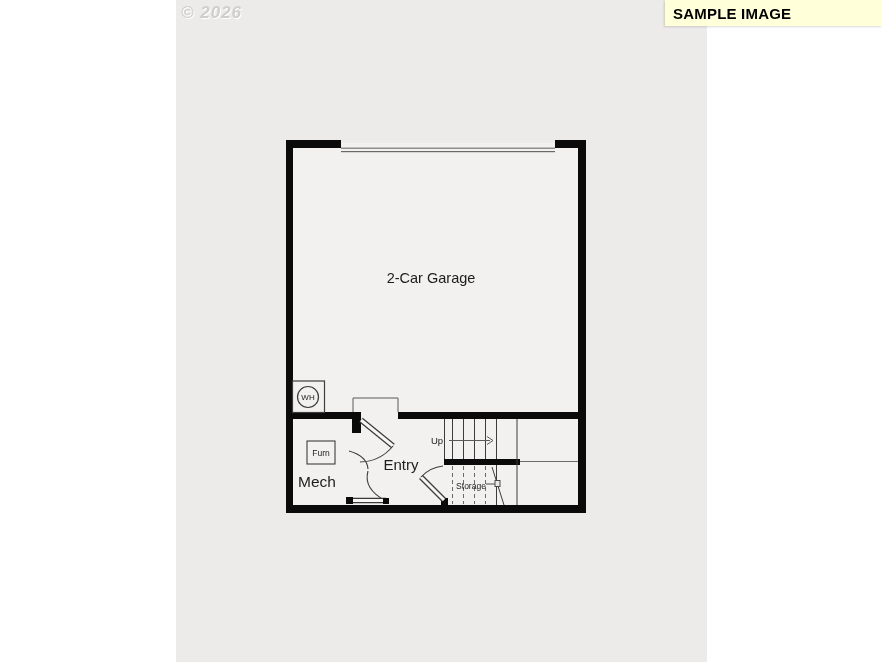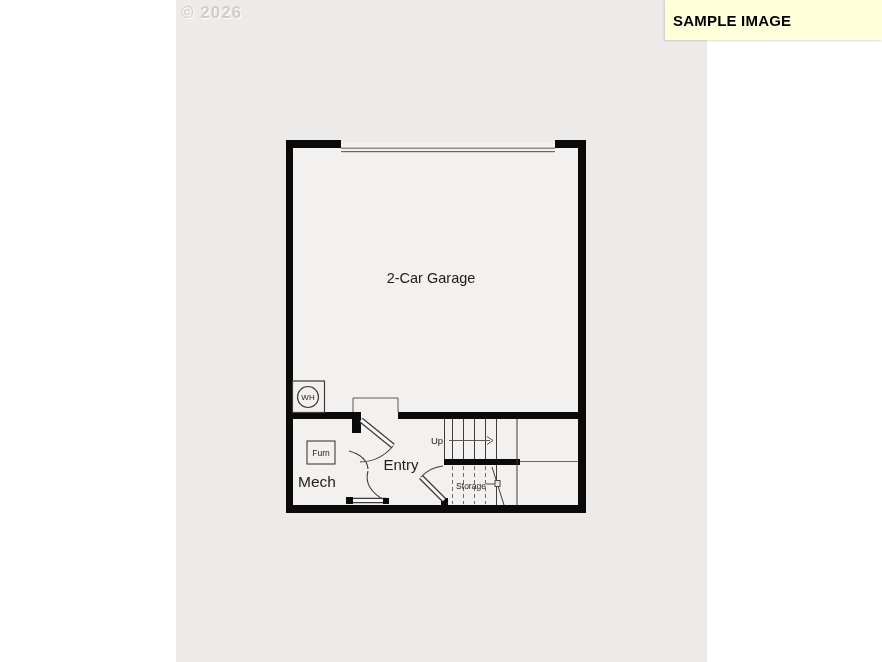--- a/index.html
+++ b/index.html
@@ -10,23 +10,24 @@
   }
   .canvas{
     position:absolute;left:176px;top:0;width:531px;height:662px;
     background:#ECEBE9;
   }
   .watermark{
     position:absolute;left:181px;top:3px;
     font-size:17px;font-weight:bold;color:#cfcecb;
     text-shadow:1px 1px 0 #ffffff;
     letter-spacing:1px;
+    font-style:italic;
   }
   .banner{
-    position:absolute;left:665px;top:0;width:217px;height:40px;
+    position:absolute;left:665px;top:0;width:217px;height:26px;
     background:#FFFFD9;
     display:flex;align-items:center;
     box-shadow:-1px 1px 2px rgba(0,0,0,0.15);
   }
   .banner span{
     padding-left:8px;font-size:15px;font-weight:bold;color:#000000;
     letter-spacing:0.2px;
   }
   svg{position:absolute;left:0;top:0;}
   svg text{fill:#1c1c1c;font-family:"Liberation Sans", sans-serif;}

